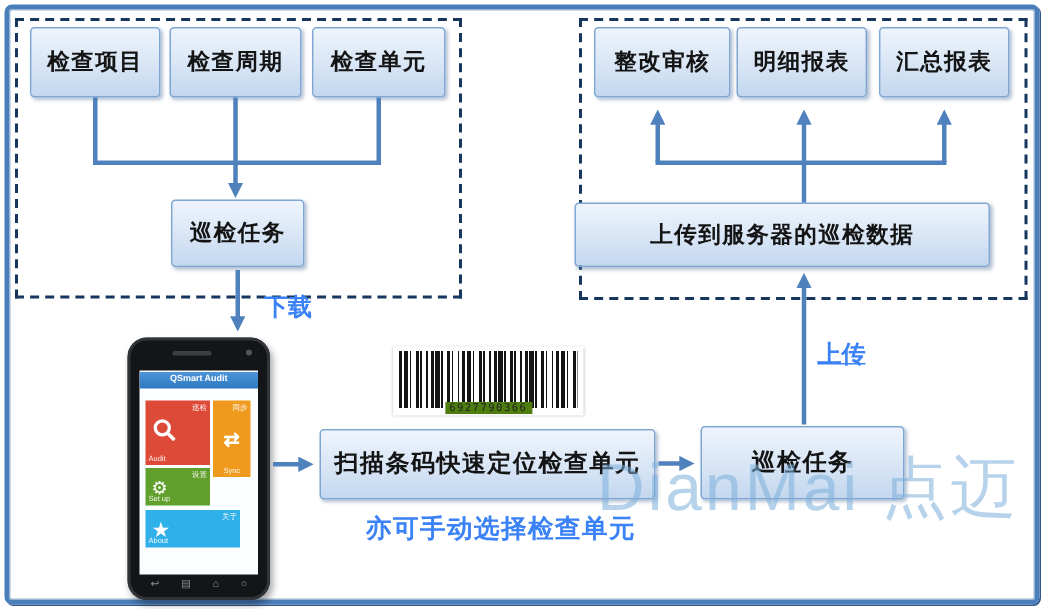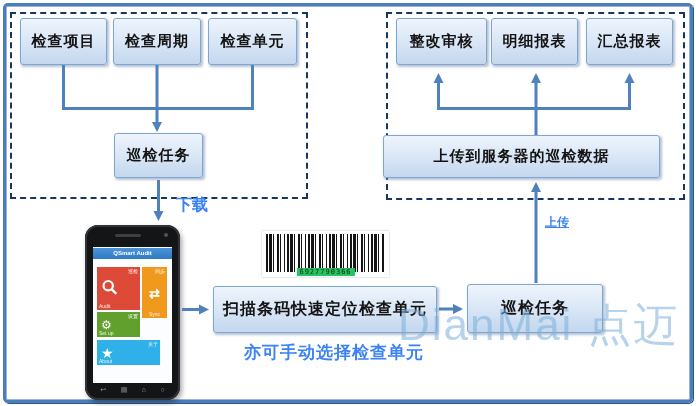--- a/index.html
+++ b/index.html
@@ -61,21 +61,21 @@
 
   
   #barcode { position:absolute; left:262px; top:231px; width:127px; height:46px;
              background:#fff; box-shadow:0 0 2px rgba(0,0,0,.25); }
   #barcode .bars { position:absolute; left:4px; top:3px; width:119px; height:38px;
     background:repeating-linear-gradient(90deg,
       #141414 0 2px, #fff 2px 3px, #141414 3px 6px, #fff 6px 7px,
       #141414 7px 8px, #fff 8px 11px, #141414 11px 13px, #fff 13px 14px,
       #141414 14px 15px, #fff 15px 18px, #141414 18px 19px, #fff 19px 21px); }
   #barcode .number { position:absolute; left:50%; bottom:1px; transform:translateX(-50%);
-             background:#22c55e; padding:0 3px; font-size:7px; letter-spacing:1px;
+             background:#4d7c0f; padding:0 3px; font-size:7px; letter-spacing:1px;
              color:#222; font-family:"DejaVu Sans Mono", monospace; }
 </style>
 </head>
 <body>
 
 <div id="stage">
 
   <div class="frame"></div>
 
   <div id="plan-panel" class="dashed-panel"></div>
@@ -87,21 +87,21 @@
   <div id="server-panel" class="dashed-panel"></div>
   <div class="flow-box" style="left:396px; top:18px; width:91px; height:47px;">整改审核</div>
   <div class="flow-box" style="left:491px; top:18px; width:87px; height:47px;">明细报表</div>
   <div class="flow-box" style="left:586px; top:18px; width:87px; height:47px;">汇总报表</div>
   <div class="flow-box" style="left:383px; top:135px; width:277px; height:43px;">上传到服务器的巡检数据</div>
 
   <div class="flow-box big" style="left:213px; top:286px; width:224px; height:47px;">扫描条码快速定位检查单元</div>
   <div class="flow-box big" style="left:467px; top:284px; width:136px; height:49px;">巡检任务</div>
 
   <div class="flow-label" style="left:176px; top:195px; font-size:16px;">下载</div>
-  <div class="flow-label" style="left:545px; top:214px; font-size:12px;text-decoration:underline;">上传</div>
+  <div class="flow-label" style="left:545px; top:226px; font-size:16px;text-decoration:underline;">上传</div>
   <div class="flow-label" style="left:244px; top:341px; font-size:17px; letter-spacing:1px;">亦可手动选择检查单元</div>
 
   <div id="watermark">DianMai 点迈</div>
 
   <div id="barcode">
     <div class="bars"></div>
     <div class="number">6927790366</div>
   </div>
 
   <div id="phone">

